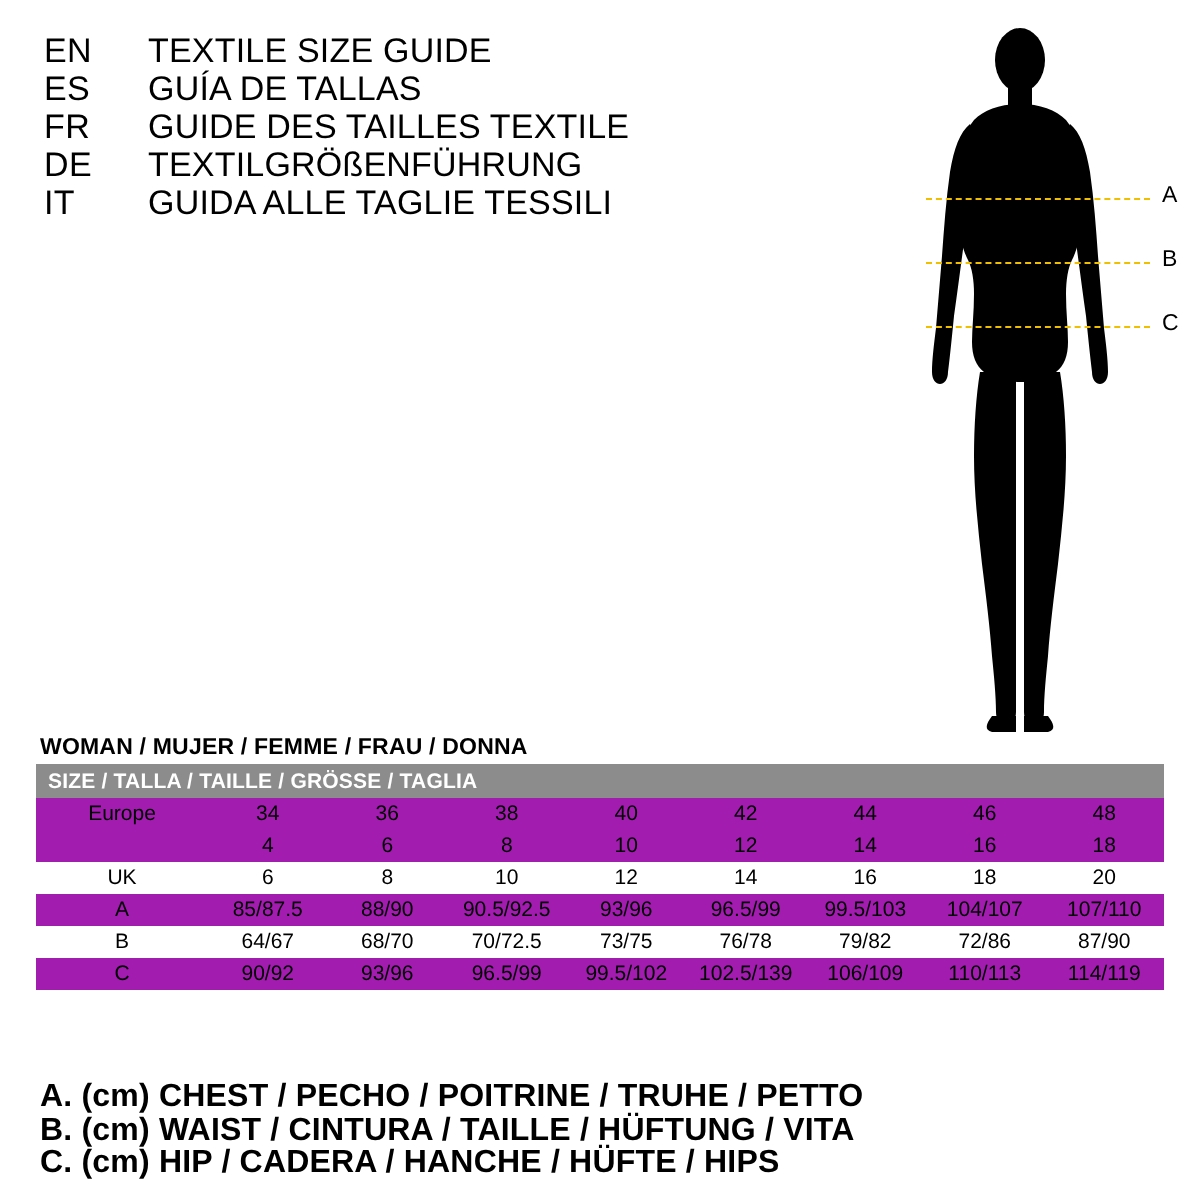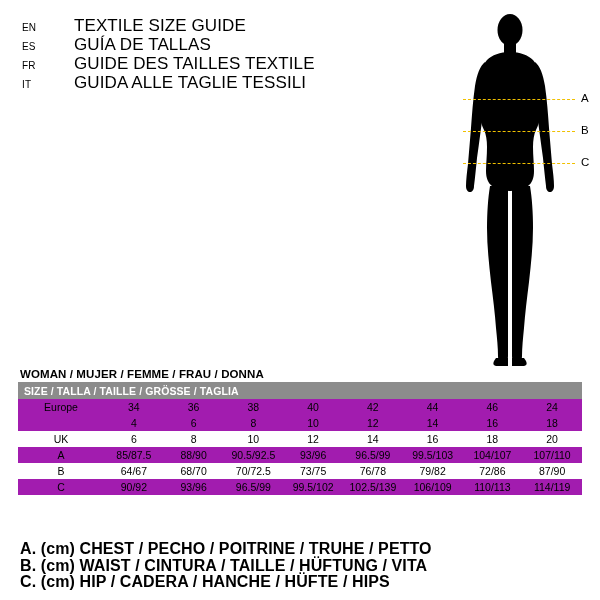--- a/index.html
+++ b/index.html
@@ -28,21 +28,21 @@
     top: 16px;
     width: 300px;
   }
   .lang-row {
     display: flex;
     align-items: baseline;
     height: 19px;
   }
   .lang-code {
     width: 32px;
-    font-size: 10px;
+    font-size: 17px;
     letter-spacing: 0.2px;
   }
   .lang-text {
     font-size: 17px;
     letter-spacing: 0.1px;
     margin-left: 20px;
   }
 
   
   .figure-wrap {
@@ -137,20 +137,24 @@
       <div class="lang-code">EN</div>
       <div class="lang-text">TEXTILE SIZE GUIDE</div>
     </div>
     <div class="lang-row">
       <div class="lang-code">ES</div>
       <div class="lang-text">GUÍA DE TALLAS</div>
     </div>
     <div class="lang-row">
       <div class="lang-code">FR</div>
       <div class="lang-text">GUIDE DES TAILLES TEXTILE</div>
+    </div>
+    <div class="lang-row">
+      <div class="lang-code">DE</div>
+      <div class="lang-text">TEXTILGRÖßENFÜHRUNG</div>
     </div>
     <div class="lang-row">
       <div class="lang-code">IT</div>
       <div class="lang-text">GUIDA ALLE TAGLIE TESSILI</div>
     </div>
   </div>
 
   <div class="figure-wrap">
     <svg class="figure-svg" width="160" height="365" viewBox="0 0 160 365">
       <g fill="#000000">
@@ -260,21 +264,21 @@
 
         <tr class="zebra-light">
           <td class="row-label">Europe</td>
           <td>34</td>
           <td>36</td>
           <td>38</td>
           <td>40</td>
           <td>42</td>
           <td>44</td>
           <td>46</td>
-          <td>24</td>
+          <td>48</td>
         </tr>
 
 
         <tr class="zebra-light">
           <td class="row-label"></td>
           <td>4</td>
           <td>6</td>
           <td>8</td>
           <td>10</td>
           <td>12</td>

